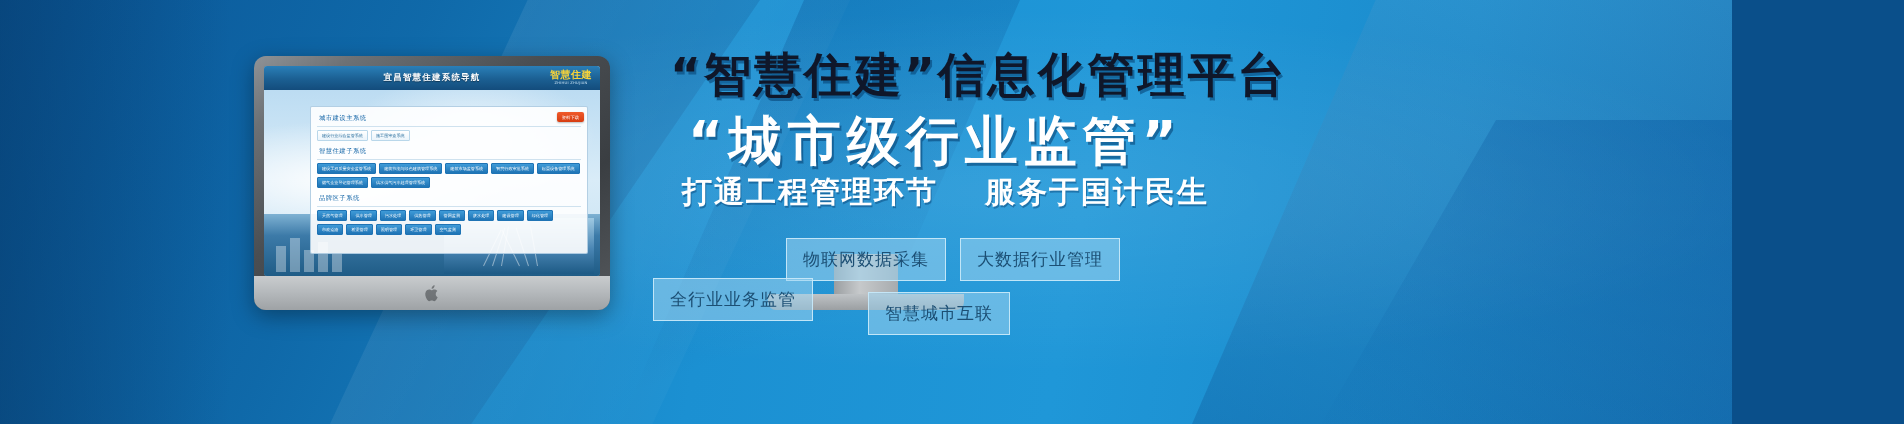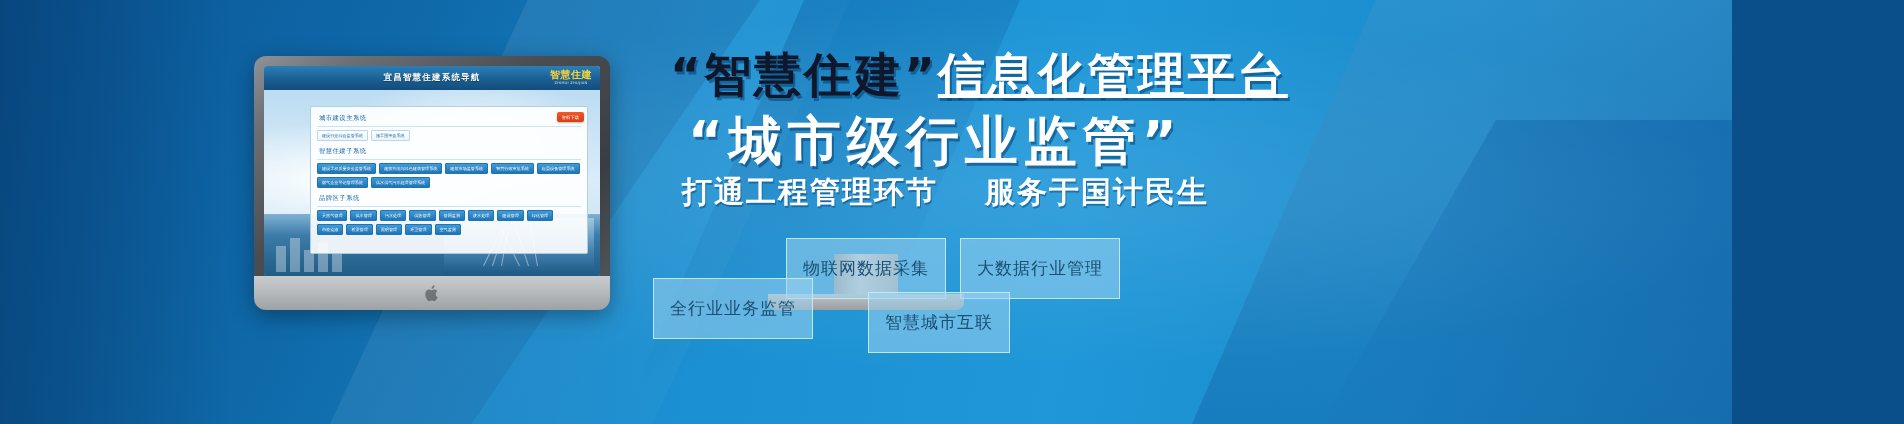--- a/index.html
+++ b/index.html
@@ -162,23 +162,22 @@
   .copy{position:absolute;left:640px;top:0;width:1130px;height:424px;}
   .h-line1{
     position:absolute;left:30px;top:44px;
     font-size:47px;font-weight:bold;letter-spacing:3px;white-space:nowrap;
   }
   .h-line1 .yel{
     color:#0f172a;
     text-shadow:2px 3px 0 rgba(4,62,112,.55);
   }
   .h-line1 .wht{
-    color:#ffffff;
+    color:#0f172a;
     text-shadow:2px 3px 0 rgba(4,62,112,.55);
-    text-decoration:underline;
   }
   .h-line2{
     position:absolute;left:48px;top:106px;
     font-size:53px;font-weight:bold;letter-spacing:6px;white-space:nowrap;
     color:#ffffff;
     text-shadow:2px 3px 0 rgba(4,62,112,.55);
   }
   .h-line3{
     position:absolute;left:42px;top:172px;
     font-size:30px;font-weight:bold;letter-spacing:2px;white-space:nowrap;
@@ -188,21 +187,21 @@
   .h-line3 .gap{display:inline-block;width:22px;}
 
   
   .pill{
     position:absolute;
     background:rgba(156,212,240,.55);
     border:1px solid rgba(198,232,249,.95);
     color:#1c4f74;
     font-size:17px;
     letter-spacing:1px;
-    padding:18px 16px;
+    padding:9px 16px;
     white-space:nowrap;
     box-sizing:border-box;
   }
   .pill-1{left:146px;top:238px;}
   .pill-2{left:320px;top:238px;}
   .pill-3{left:13px;top:278px;}
   .pill-4{left:228px;top:292px;}
 </style>
 </head>
 <body>

